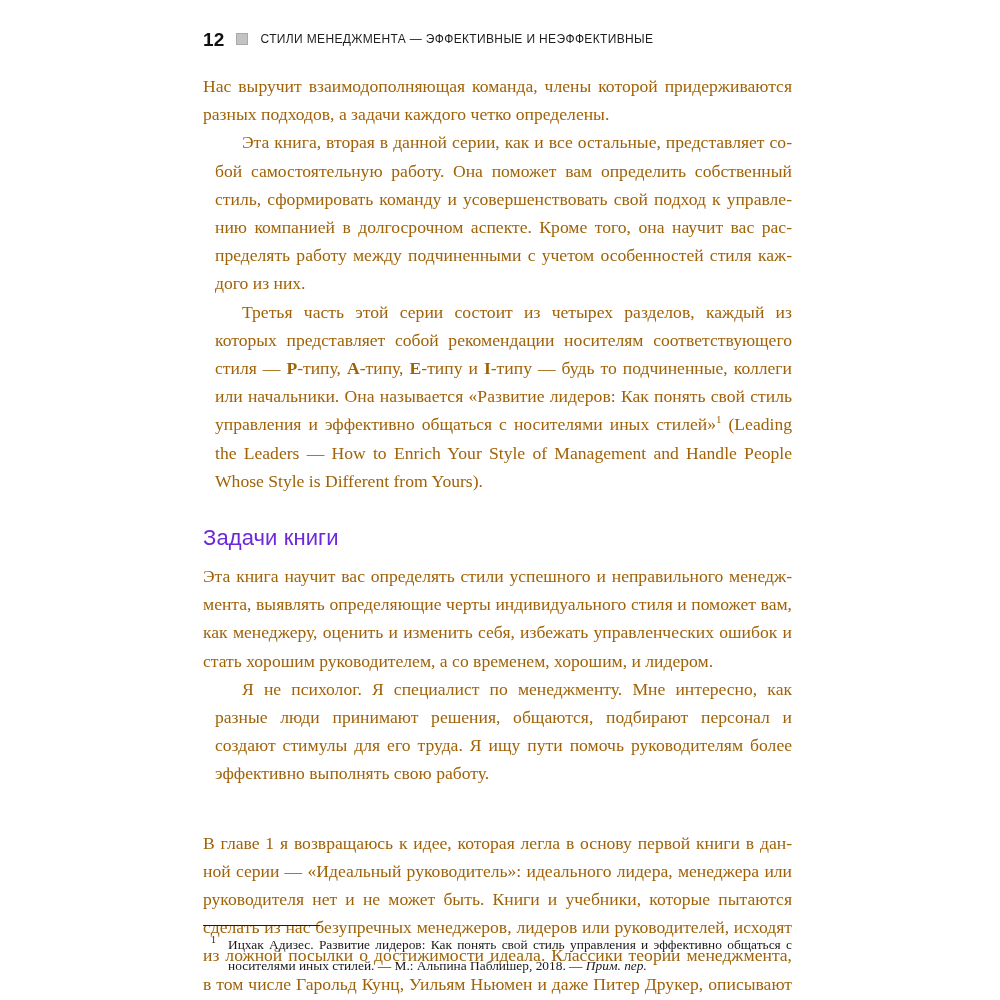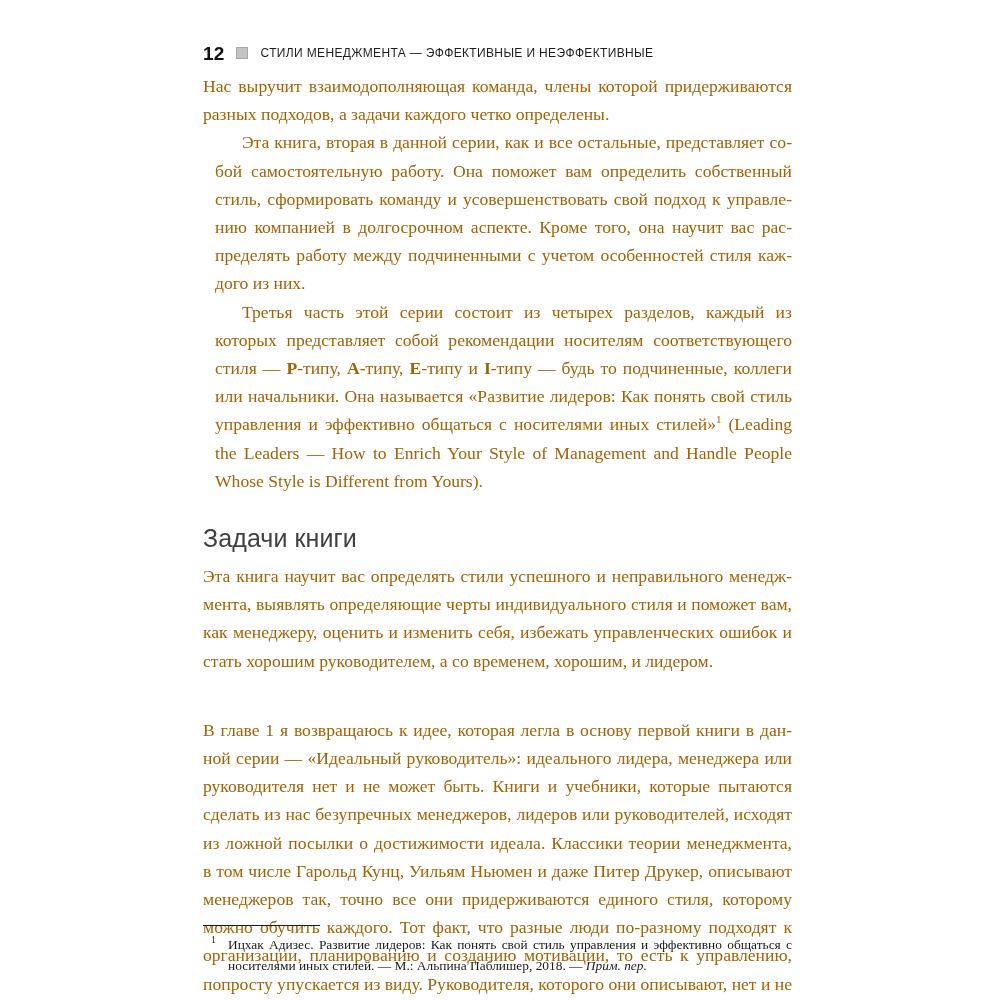--- a/index.html
+++ b/index.html
@@ -21,21 +21,21 @@
     position: relative;
     width: 1000px;
     height: 1000px;
     box-sizing: border-box;
   }
 
   
   .running-head {
     position: absolute;
     left: 203px;
-    top: 41px;
+    top: 27px;
     width: 590px;
     display: flex;
     align-items: center;
     height: 24px;
   }
   .folio {
     font-family: "Liberation Sans", "DejaVu Sans", sans-serif;
     font-weight: bold;
     font-size: 19px;
     line-height: 19px;
@@ -79,23 +79,23 @@
     color: #a16207;
   }
   p.body.indent {
     text-indent: 27px;
     margin-left: 12px;
   }
 
   h2.section {
     font-family: "Liberation Sans", "DejaVu Sans", sans-serif;
     font-weight: normal;
-    font-size: 25px;
+    font-size: 22px;
     line-height: 26px;
-    color: #404040;
+    color: #6d28d9;
     margin: 0;
     letter-spacing: 0.1px;
   }
   .space-before-head { height: 30px; }
   .space-after-head  { height: 11px; }
 
   b.type-letter { font-weight: bold; }
 
   sup.fn-ref {
     font-size: 11px;
@@ -156,20 +156,21 @@
 
     <p class="body indent">Эта книга, вторая в данной серии, как и все остальные, представляет со­бой самостоятельную работу. Она поможет вам определить собственный стиль, сформировать команду и усовершенствовать свой подход к управле­нию компанией в долгосрочном аспекте. Кроме того, она научит вас рас­пределять работу между подчиненными с учетом особенностей стиля каж­дого из них.</p>
 
     <p class="body indent"><span>Третья часть этой серии состоит из четырех разделов, каждый из которых представляет собой рекомендации носителям соответствующего стиля — </span><b class="type-letter">P</b><span>-типу, </span><b class="type-letter">A</b><span>-типу, </span><b class="type-letter">E</b><span>-типу и </span><b class="type-letter">I</b><span>-типу — будь то подчиненные, коллеги или на­чальники. Она называется «Развитие лидеров: Как понять свой стиль управ­ления и эффективно общаться с носителями иных стилей»</span><sup class="fn-ref">1</sup><span> (Leading the Leaders — How to Enrich Your Style of Management and Handle People Whose Style is Different from Yours).</span></p>
 
     <div class="space-before-head"></div>
     <h2 class="section">Задачи книги</h2>
     <div class="space-after-head"></div>
 
     <p class="body">Эта книга научит вас определять стили успешного и неправильного менедж­мента, выявлять определяющие черты индивидуального стиля и поможет вам, как менеджеру, оценить и изменить себя, избежать управленческих ошибок и стать хорошим руководителем, а со временем, хорошим, и лидером.</p>
+    <p class="body indent">Я не психолог. Я специалист по менеджменту. Мне интересно, как разные люди принимают решения, общаются, подбирают персонал и создают сти­мулы для его труда. Я ищу пути помочь руководителям более эффективно выполнять свою работу.</p>
 
     <div class="space-before-head"></div>
     <div class="space-after-head"></div>
 
     <p class="body">В главе 1 я возвращаюсь к идее, которая легла в основу первой книги в дан­ной серии — «Идеальный руководитель»: идеального лидера, менеджера или руководителя нет и не может быть. Книги и учебники, которые пытаются сделать из нас безупречных менеджеров, лидеров или руководителей, ис­ходят из ложной посылки о достижимости идеала. Классики теории менед­жмента, в том числе Гарольд Кунц, Уильям Ньюмен и даже Питер Друкер, описывают менеджеров так, точно все они придерживаются единого стиля, которому можно обучить каждого. Тот факт, что разные люди по-разному подходят к организации, планированию и созданию мотивации, то есть к управлению, попросту упускается из виду. Руководителя, которого они описывают, нет и не может быть.</p>
 
   </div>
 
   <div class="footnote">
     <div class="footnote-rule"></div>

